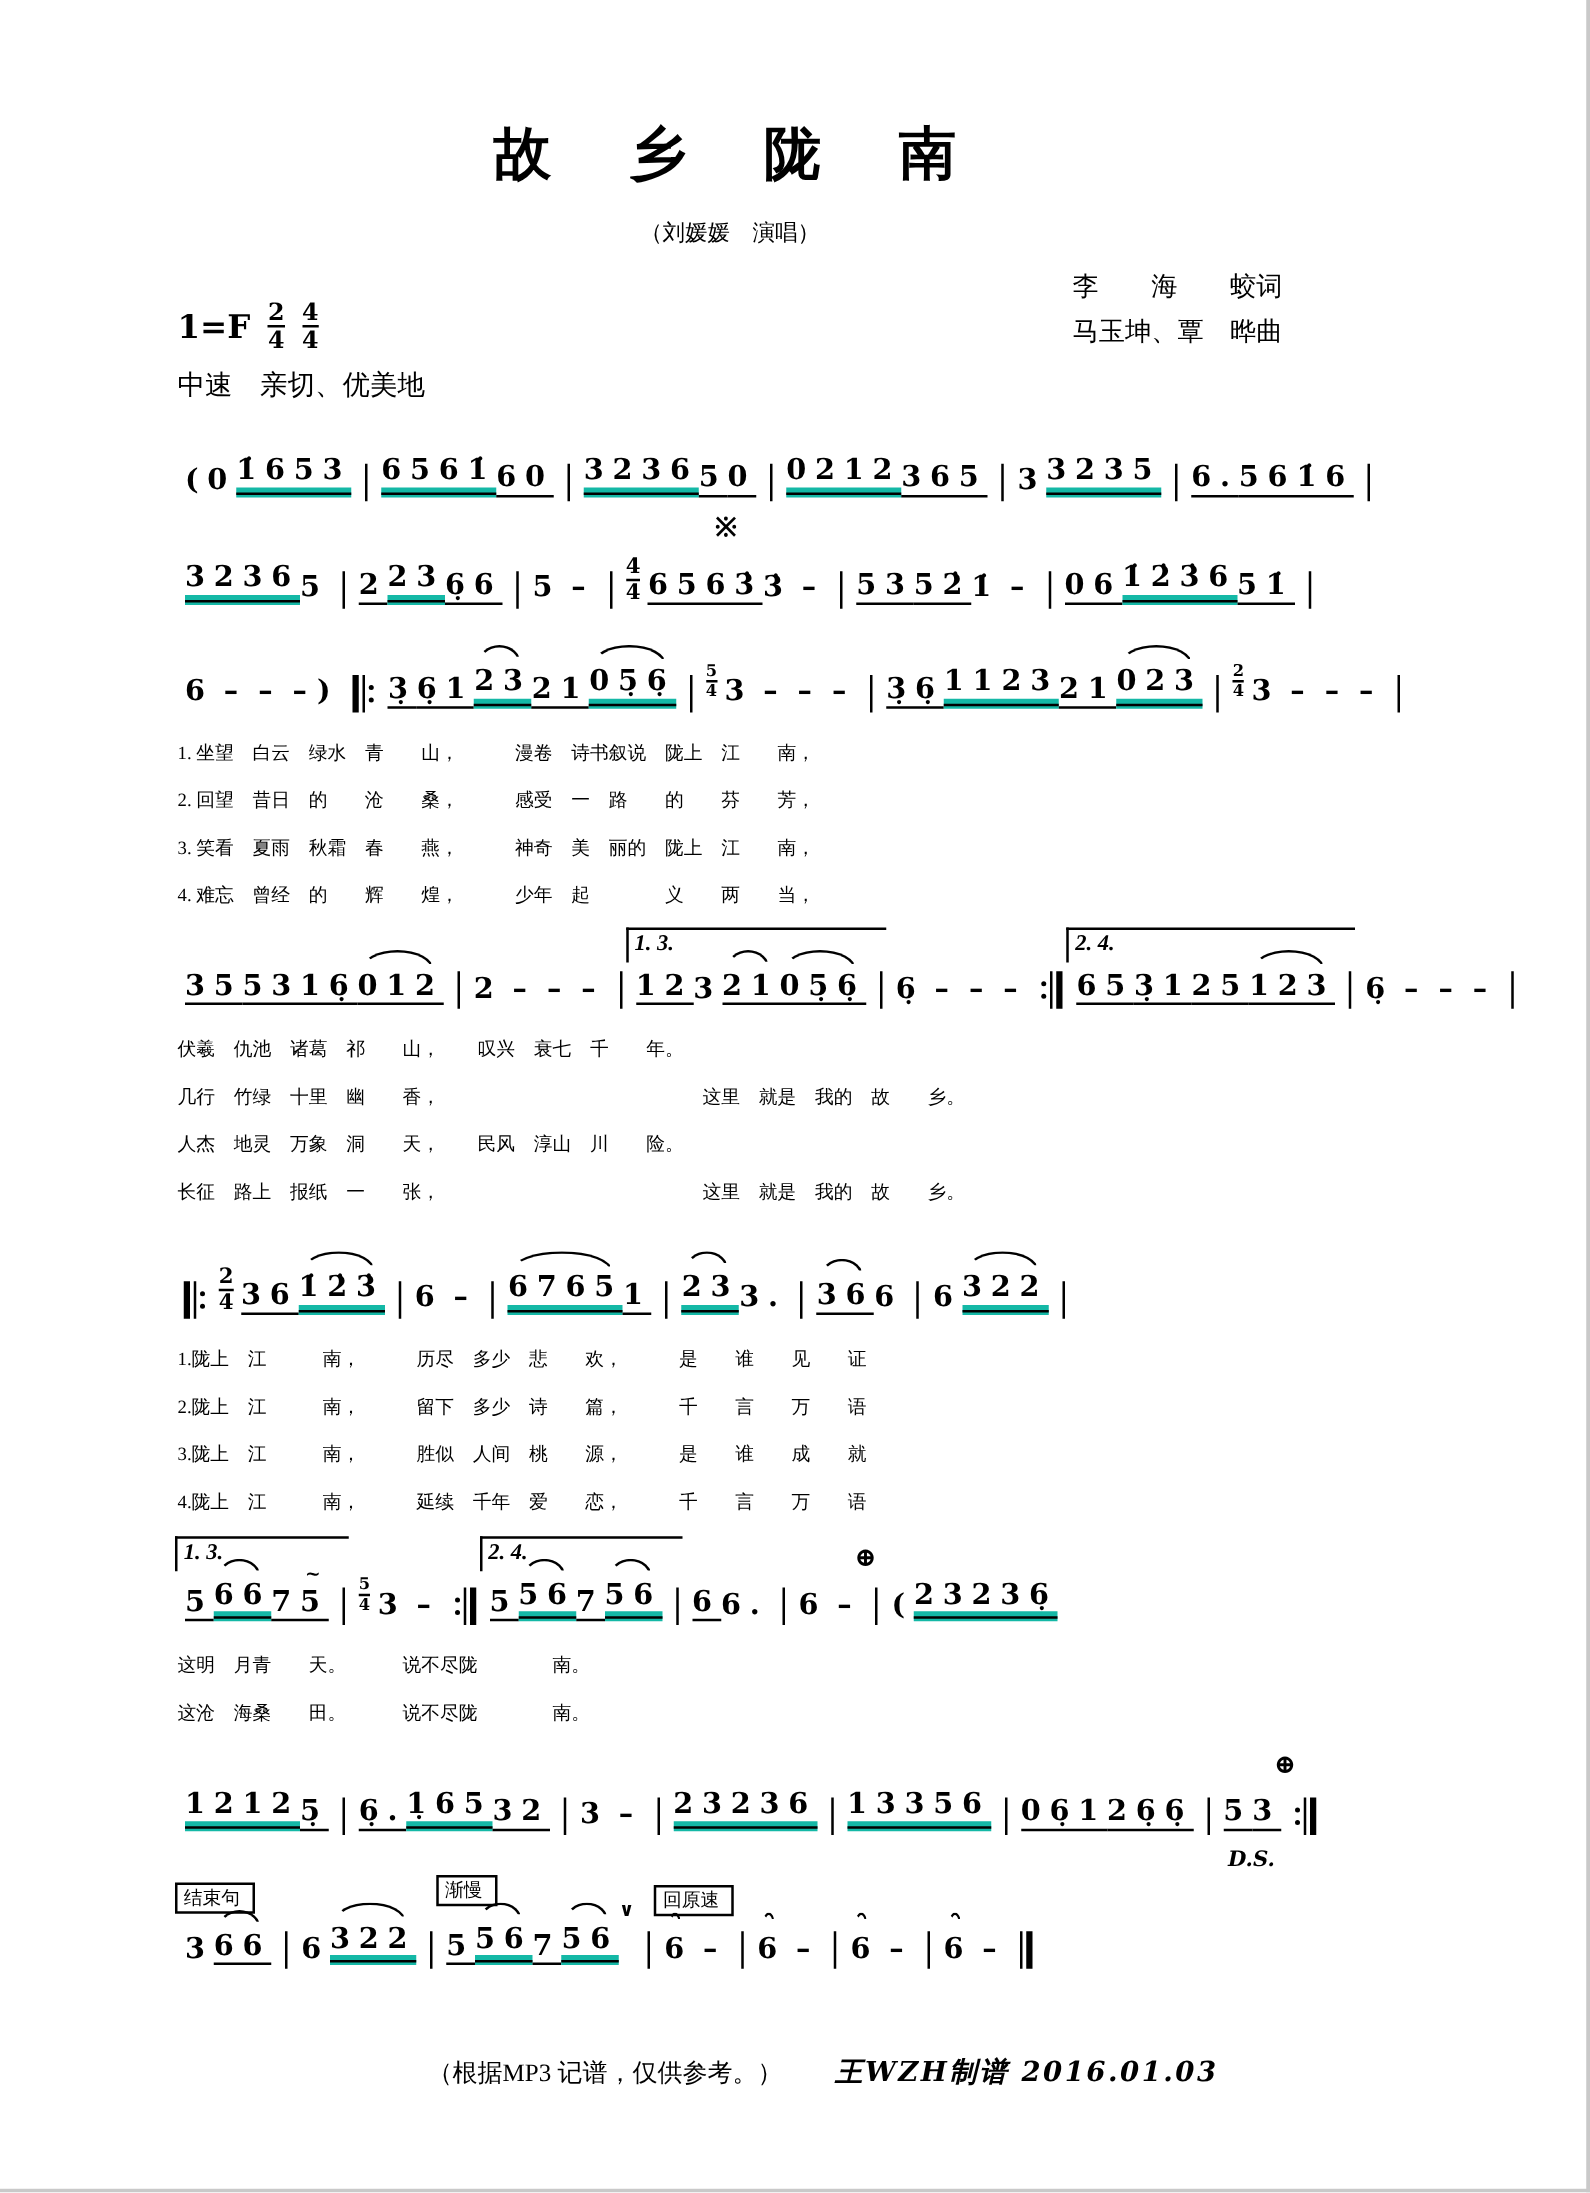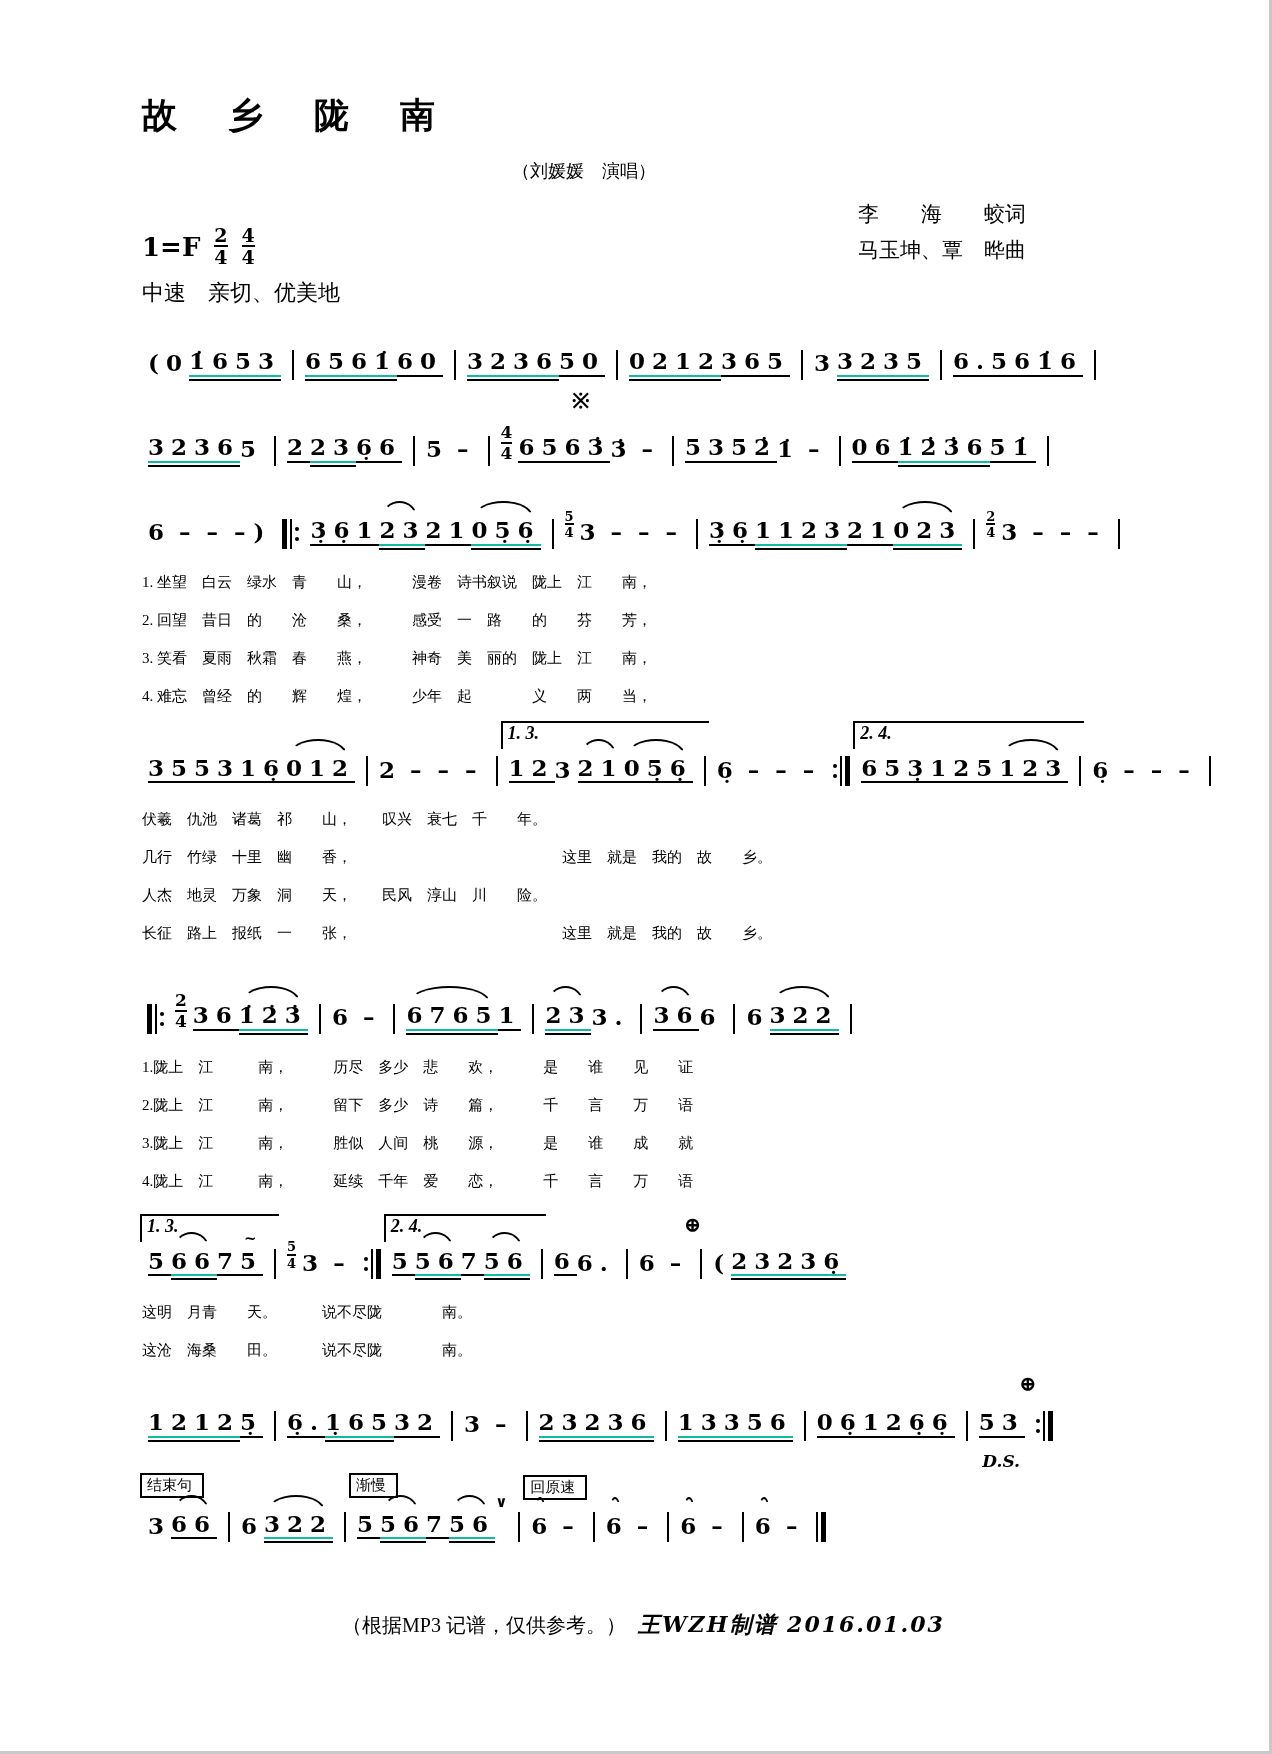--- a/index.html
+++ b/index.html
@@ -1,40 +1,40 @@
 <!DOCTYPE html>
 <html><head>
 <meta charset="utf-8">
 <style>
   html,body{margin:0;padding:0;background:#fff;}
   body{width:1272px;height:1754px;font-family:"Liberation Serif","DejaVu Serif",serif;color:#000;}
   .page{position:relative;width:1272px;height:1754px;box-sizing:border-box;
         border-right:3px solid #c9c9c9;border-bottom:3px solid #c9c9c9;
         padding-top:92px;overflow:hidden;background:#fff;}
   .content{width:884px;margin-left:142px;}
-  h1.title{margin:0;text-align:left;font-size:35px;font-weight:bold;letter-spacing:8px;
+  h1.title{margin:0;text-align:center;font-size:46px;font-weight:bold;letter-spacing:8px;
            font-family:"DejaVu Serif",serif;}
   .subtitle{text-align:center;font-size:18px;margin-top:20px;}
   .meta-row{display:flex;justify-content:space-between;align-items:flex-end;margin-top:14px;}
   .key-sig{display:flex;align-items:center;gap:14px;font-family:"DejaVu Serif",serif;
            font-weight:bold;font-size:26px;}
   .ts-frac{display:inline-flex;flex-direction:column;align-items:center;font-size:19px;
            line-height:1.05;font-weight:bold;}
   .ts-frac .den{border-top:2px solid #000;padding-top:1px;}
   .credits{text-align:right;font-size:21px;line-height:1.7;}
   .tempo{font-size:22px;margin-top:10px;}
   
   #score{margin-top:18px;}
   .system{margin-top:36px;}
   .sysrow{display:flex;align-items:flex-end;flex-wrap:nowrap;}
   .measure{display:flex;align-items:flex-end;position:relative;padding:4px 6px 7px 6px;}
   .note,.txt{font-family:"DejaVu Serif",serif;font-weight:bold;font-size:23px;line-height:1.15;
         letter-spacing:7px;position:relative;white-space:nowrap;}
   .note.u1{border-bottom:2px solid #000;}
-  .note.u2{border-bottom:2px solid #14b8a6;}
+  .note.u2{border-bottom:8px solid #14b8a6;}
   .note.u2::after{content:"";position:absolute;left:0;right:0;bottom:-6px;height:2px;background:#000;}
   .note.arc::before{content:"";position:absolute;left:3px;right:8px;top:-16px;height:12px;
         border:2px solid transparent;border-top-color:#000;
         border-radius:50% 50% 0 0 / 100% 100% 0 0;}
   .mo{position:absolute;top:-18px;left:4px;font-size:15px;letter-spacing:0;}
   .dashgrp{display:flex;}
   .dash{font-family:"DejaVu Serif",serif;font-weight:bold;font-size:23px;padding:0 8px;line-height:1.15;}
   .ts{display:inline-flex;flex-direction:column;align-items:center;font-weight:bold;font-size:17px;
       line-height:1.05;margin:0 6px 0 0;font-family:"DejaVu Serif",serif;}
   .ts .den{border-top:2px solid #000;padding-top:1px;}
@@ -51,21 +51,21 @@
           margin-bottom:4px;}
   .bl-thin{width:2px;height:30px;background:#000;}
   .bl-thick{width:5px;height:30px;background:#000;}
   .bl-dots{display:flex;flex-direction:column;gap:6px;}
   .bl-dots::before,.bl-dots::after{content:"";width:4px;height:4px;background:#000;border-radius:50%;}
   .below-right{text-align:right;font-family:"DejaVu Serif",serif;font-style:italic;font-weight:bold;
                font-size:17px;margin-top:6px;margin-right:6px;}
   .lyrics{margin-top:10px;}
   .lyr-row{font-size:15px;line-height:38px;white-space:pre;}
   
-  .footer{display:flex;align-items:baseline;margin-top:64px;margin-left:200px;gap:12px;}
+  .footer{display:flex;align-items:baseline;margin-top:64px;margin-left:200px;gap:42px;}
   .footer .note-text{font-size:20px;}
   .footer .script{font-family:"DejaVu Serif",serif;font-style:italic;font-weight:bold;font-size:22px;
                   letter-spacing:2px;}
 </style>
 </head>
 <body>
 
 <div class="page">
   <div class="content">
 

